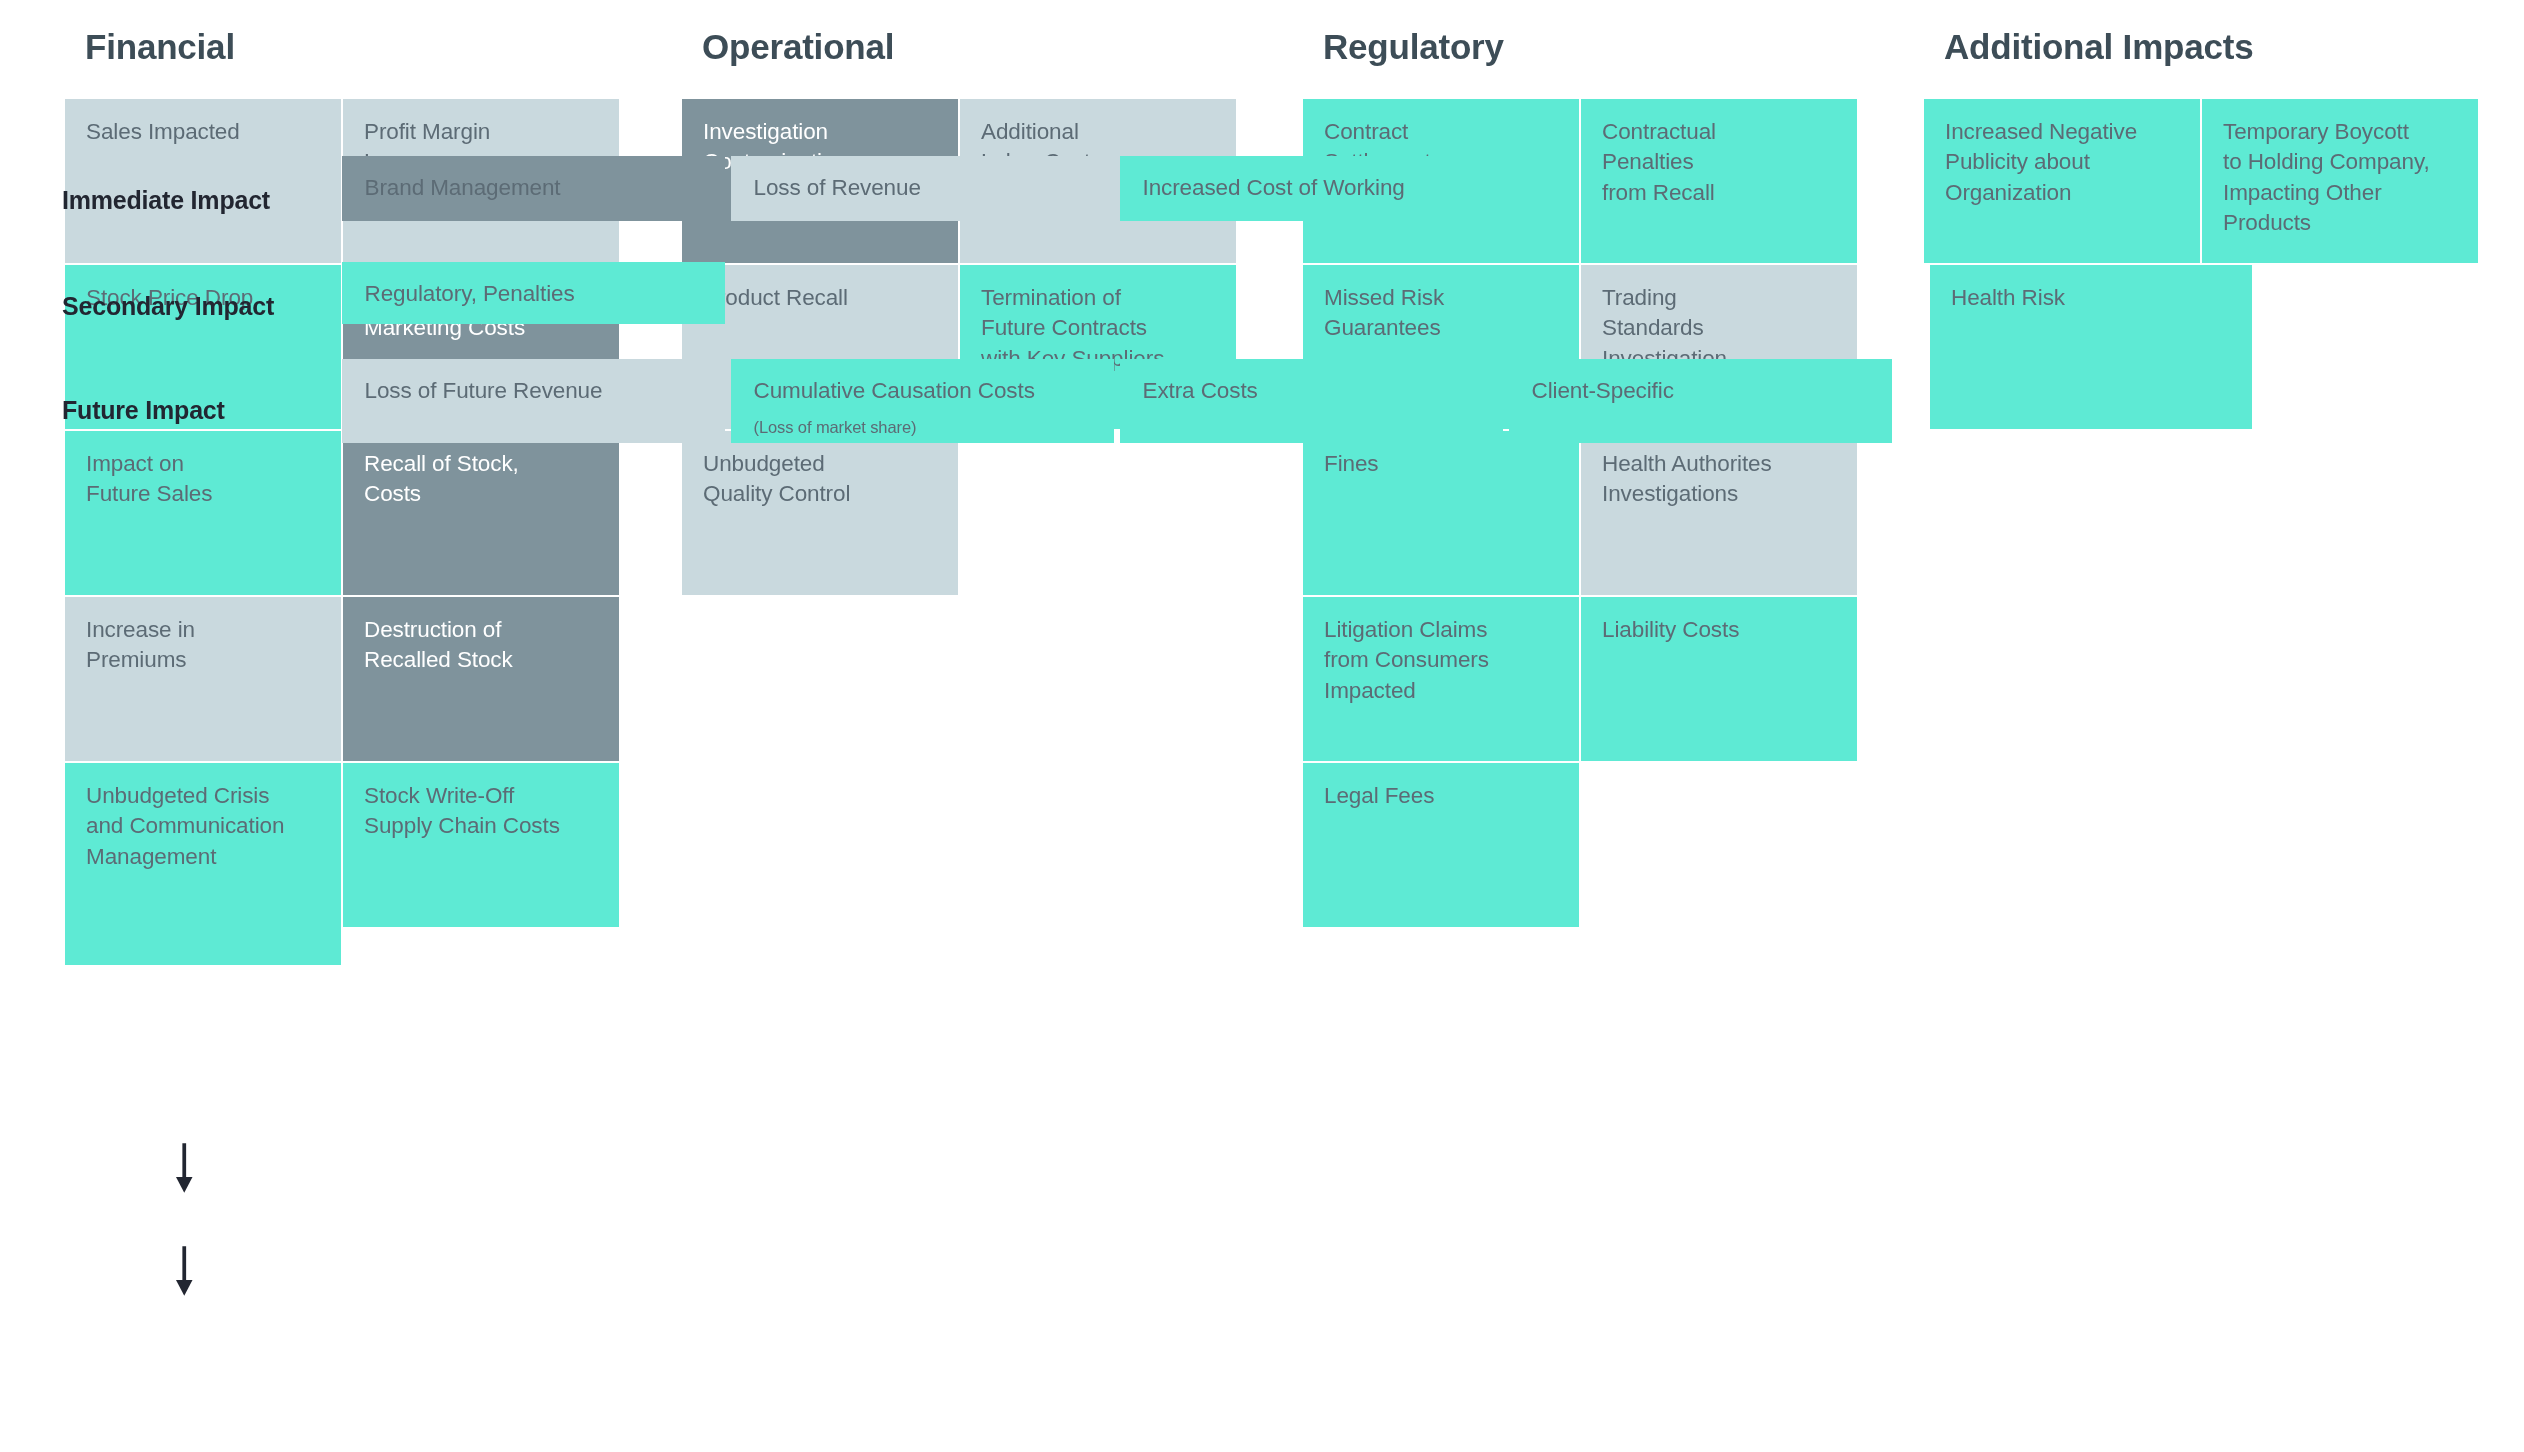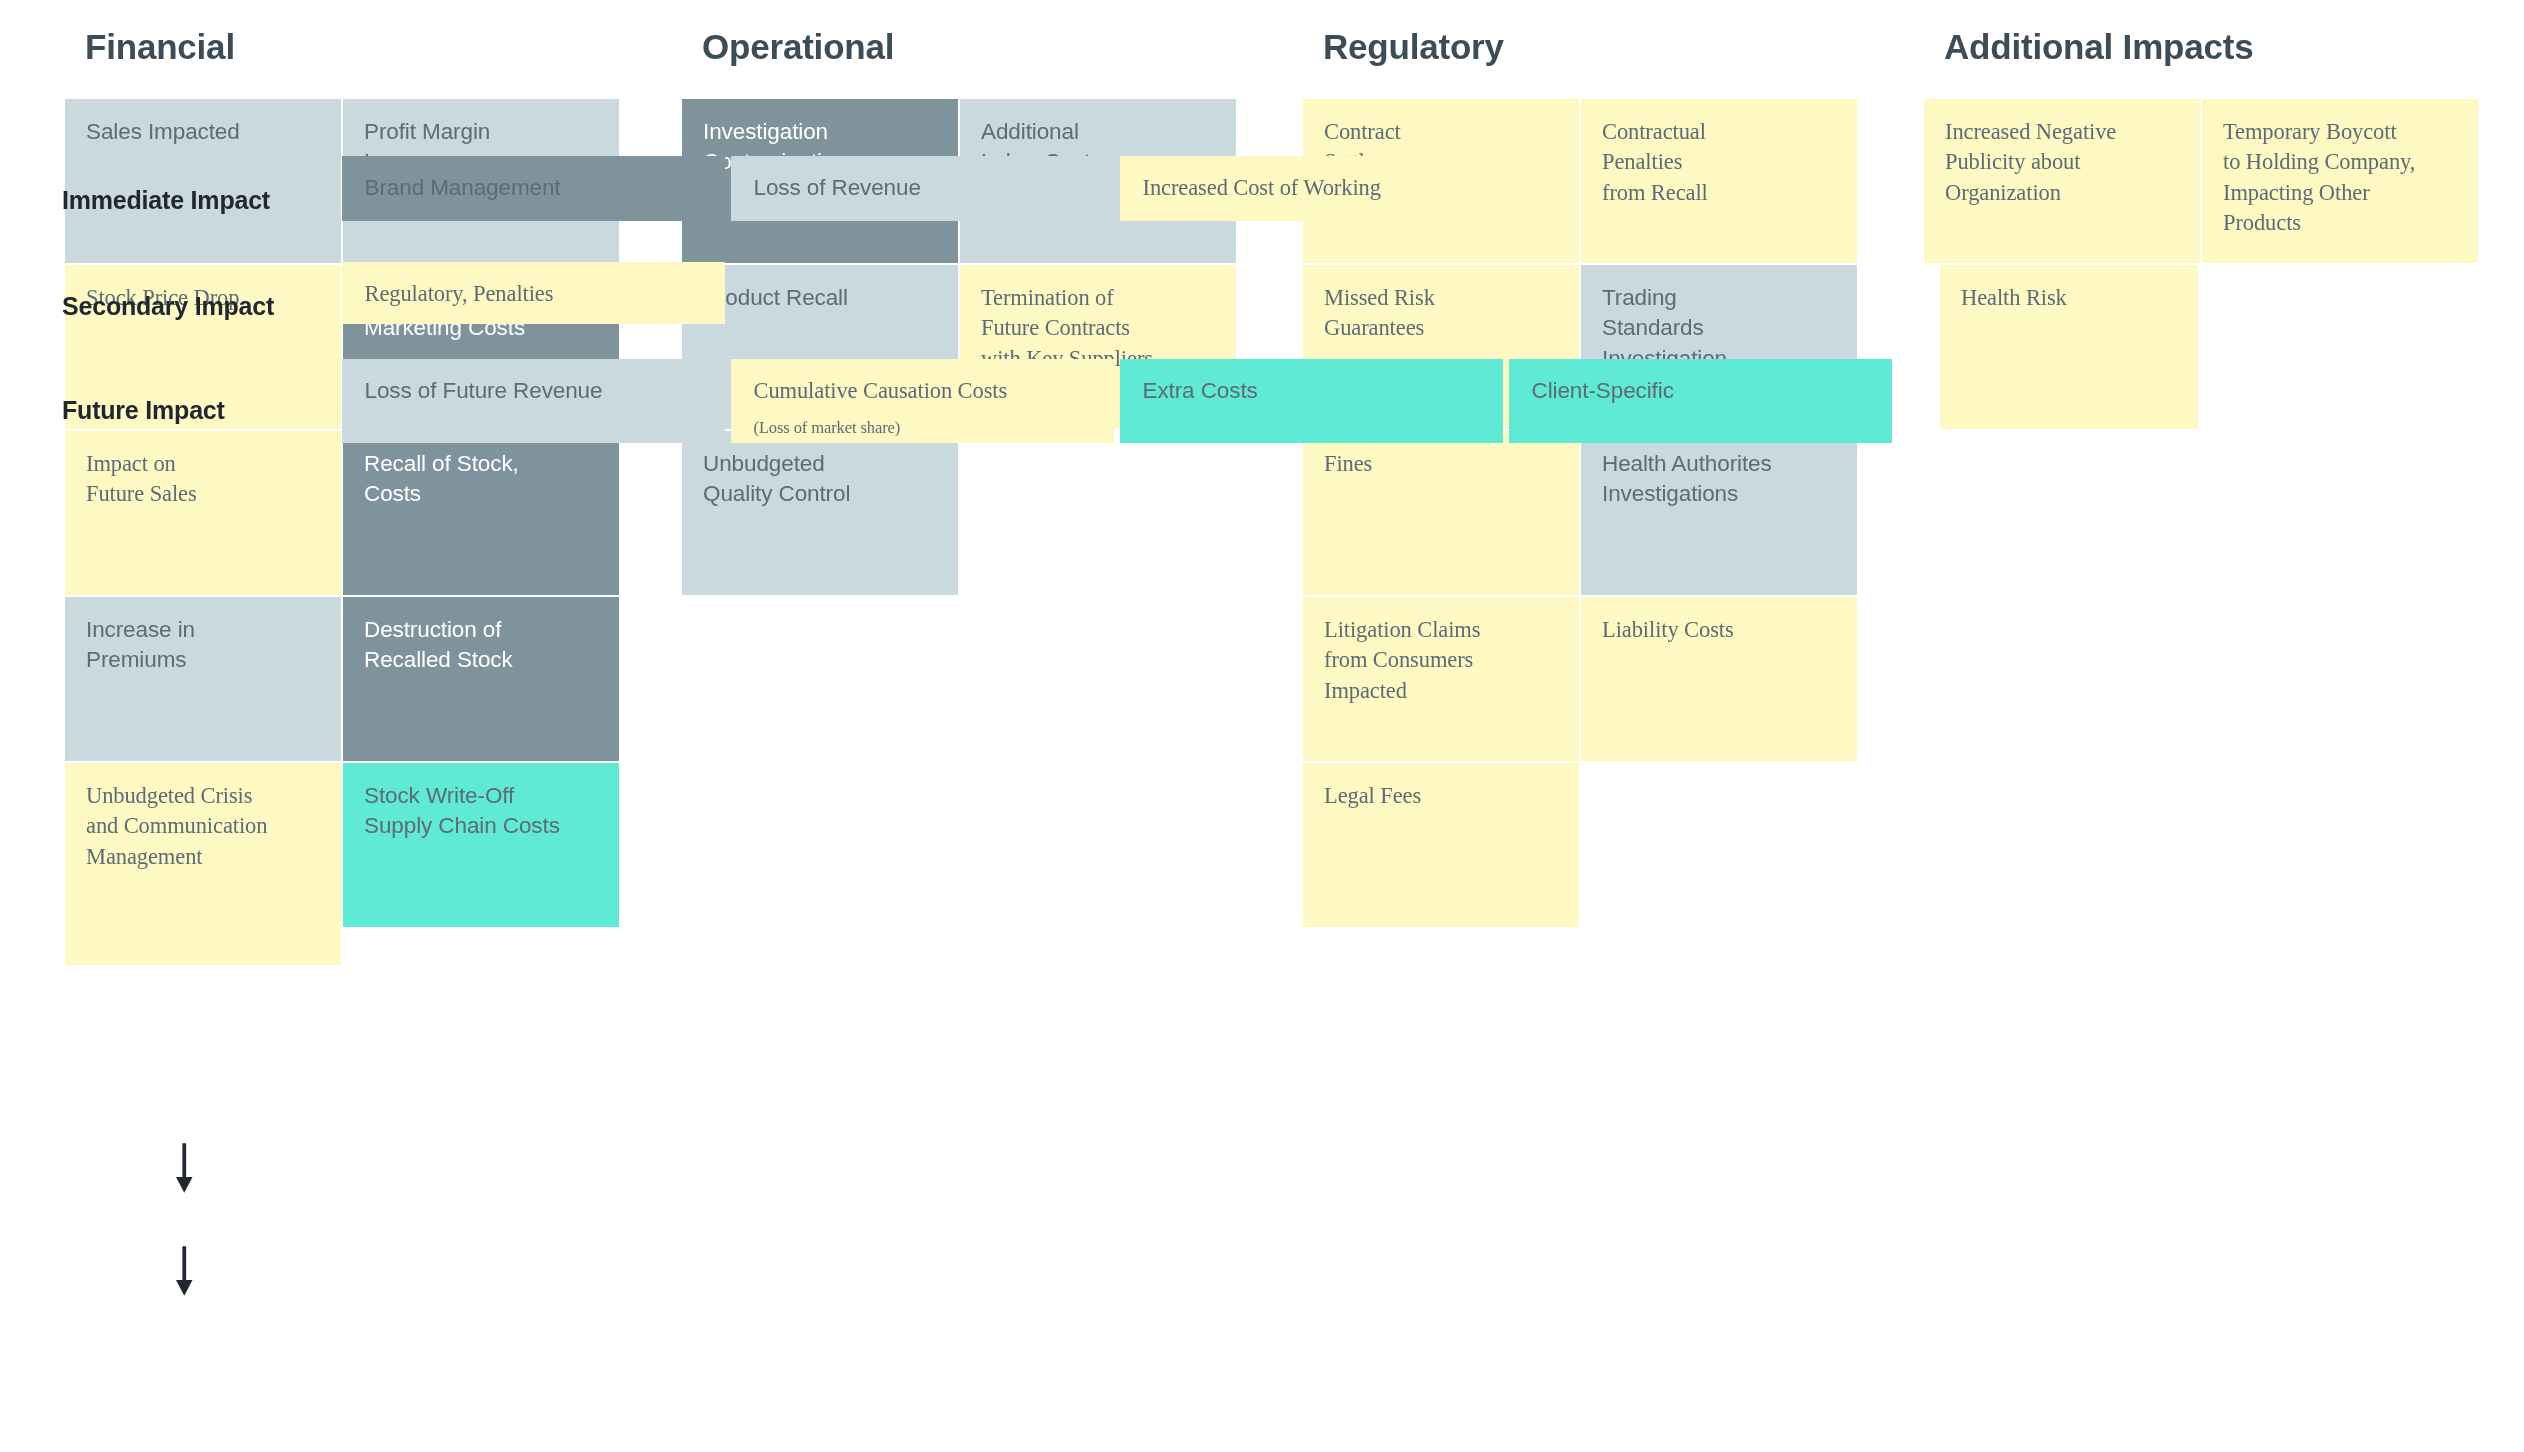--- a/index.html
+++ b/index.html
@@ -25,21 +25,21 @@
     position:absolute;
     box-sizing:border-box;
     padding:18px 21px 0 21px;
     font-size:22.5px;line-height:1.36;
     color:#5c6b75;
     letter-spacing:-0.1px;
   }
   .cell .txt{display:block;}
   .tone-dark{background:#7f939c;color:#ffffff;}
   .tone-med{background:#c9d9de;}
-  .tone-lighter{background:#fef9c3;font-family:Liberation Serif, serif;}
+  .tone-lighter{background:#5eead4;}
   .tone-faint{background:#5eead4;}
 
   
   .timeline{position:absolute;left:0;top:1081px;width:2525px;height:353px;}
   .tl-label{
     position:absolute;
     font-size:25px;font-weight:bold;color:#222631;
     letter-spacing:-0.2px;white-space:nowrap;
   }
   .tl-arrow{position:absolute;}
@@ -176,21 +176,21 @@
             <span class="txt">Increased Negative</span>
             <span class="txt">Publicity about</span>
             <span class="txt">Organization</span>
           </div>
           <div class="cell tone-lighter" style="left: 278px; top: 0px; width: 276px; height: 164px;">
             <span class="txt">Temporary Boycott</span>
             <span class="txt">to Holding Company,</span>
             <span class="txt">Impacting Other</span>
             <span class="txt">Products</span>
           </div>
-          <div class="cell tone-lighter" style="left: 16px; top: 166px; width: 258px; height: 164px;">
+          <div class="cell tone-lighter" style="left: 6px; top: 166px; width: 322px; height: 164px;">
             <span class="txt">Health Risk</span>
           </div>
         </div>
       </div>
     </div>
 
   <div class="timeline" id="timeline-root">
       <div class="tl-label" style="left: 62px; top: -895px;">Immediate Impact</div>
       <div class="tl-cell tone-dark" style="left: 342px; top: -925px; width: 383px; height: 65px;"><span>Brand Management</span></div>
       <div class="tl-cell tone-med" style="left: 731px; top: -925px; width: 383px; height: 65px;"><span>Loss of Revenue</span></div>

